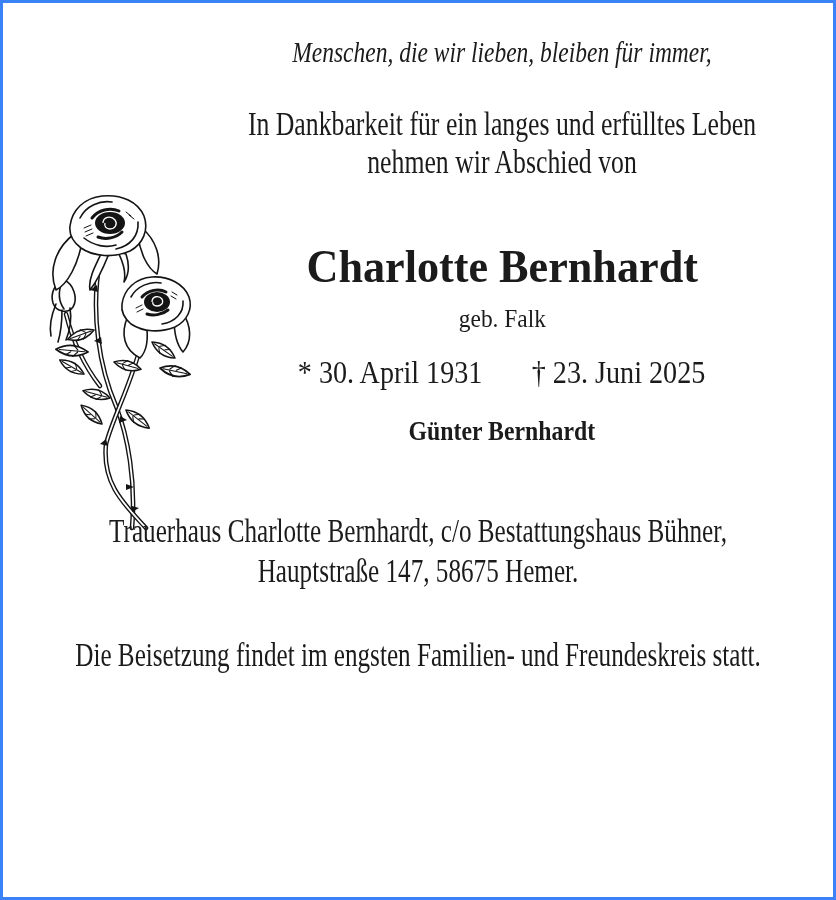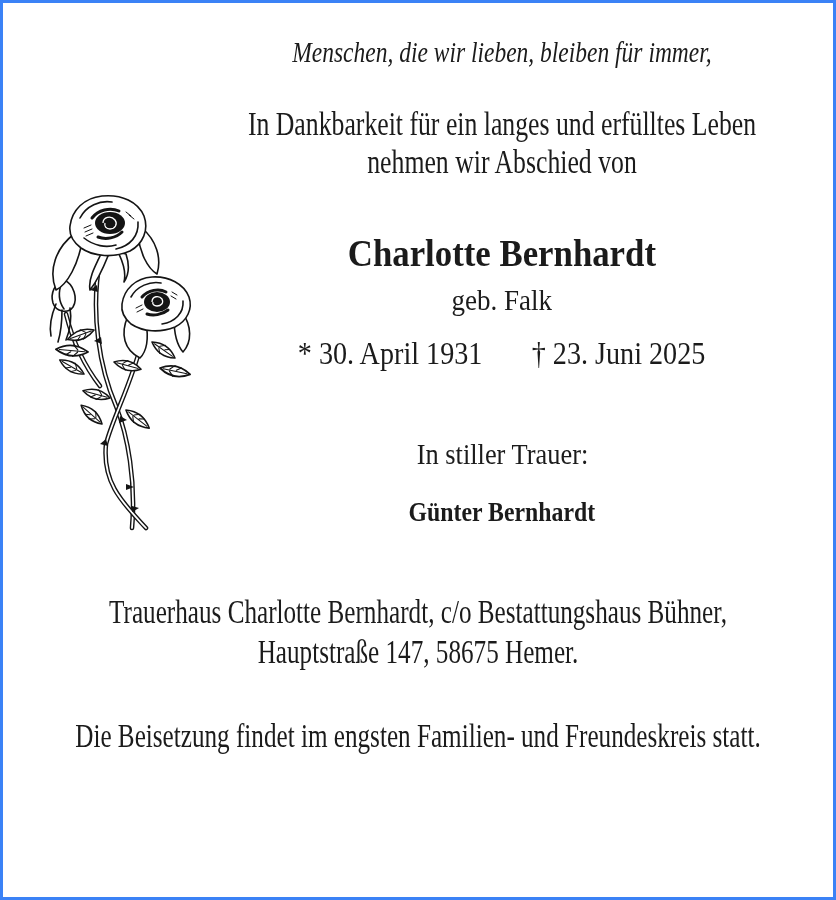--- a/index.html
+++ b/index.html
@@ -28,22 +28,22 @@
   .sx85 { transform:scaleX(.85); }
   .sx81 { transform:scaleX(.81); }
 
   .epigraph { font-style:italic; font-size:29px; line-height:34px; }
   .intro {
     font-size:33px; line-height:38px; margin-top:36px;
     width:900px; margin-left:calc((100% - 900px)/2);
     transform:scaleX(.78); transform-origin:50% 50%;
     white-space:nowrap; text-align:center;
   }
-  .deceased-name { font-size:37px; line-height:58px; font-weight:bold; margin-top:44px; }
-  .maiden { font-size:30px; line-height:34px; }
+  .deceased-name { font-size:47px; line-height:58px; font-weight:bold; margin-top:56px; }
+  .maiden { font-size:26px; line-height:34px; margin-top:7px; }
   .dates { font-size:32px; line-height:36px; margin-top:18px; }
   .dates .death-date { padding-left:56px; }
   .trauer-heading { font-size:30px; line-height:34px; margin-top:66px; }
   .mourners { font-size:28px; line-height:42px; font-weight:bold; margin-top:20px; }
 
   .address {
     font-size:34px; line-height:40px; margin-top:59px;
     width:1100px; margin-left:calc((100% - 1100px)/2);
     transform:scaleX(.74); transform-origin:50% 50%;
     white-space:nowrap; text-align:center;
@@ -174,23 +174,20 @@
     <div class="maiden">
       <span class="iblock sx90">geb. Falk</span>
     </div>
 
     <div class="dates">
       <span class="iblock sx88">
         <span>* 30. April 1931</span><span class="death-date">† 23. Juni 2025</span>
       </span>
     </div>
 
-    <div class="trauer-heading">
-      <span class="iblock sx88">In stiller Trauer:</span>
-    </div>
 
     <div class="mourners">
       <div class="line"><span class="iblock sx85">Günter Bernhardt</span></div>
     </div>
   </div>
 
   <div class="address">
     <div class="line">Trauerhaus Charlotte Bernhardt, c/o Bestattungshaus Bühner,</div>
     <div class="line">Hauptstraße 147, 58675 Hemer.</div>
   </div>

